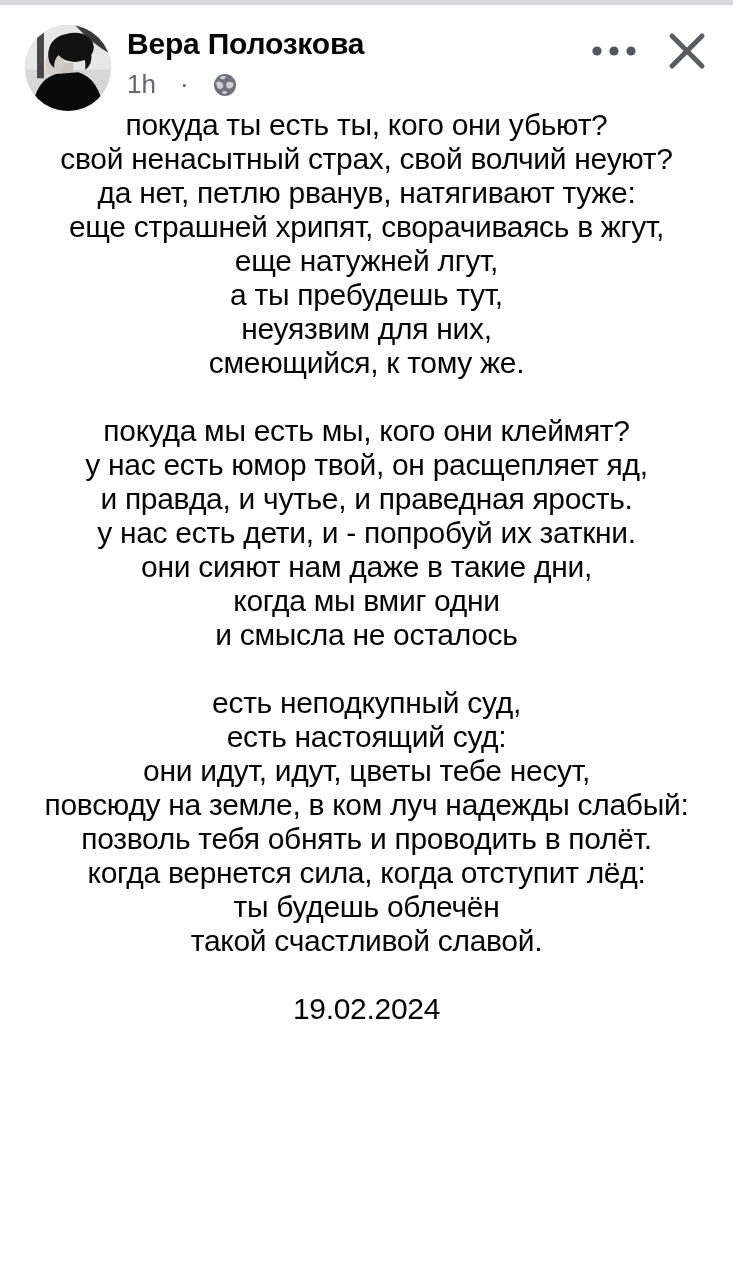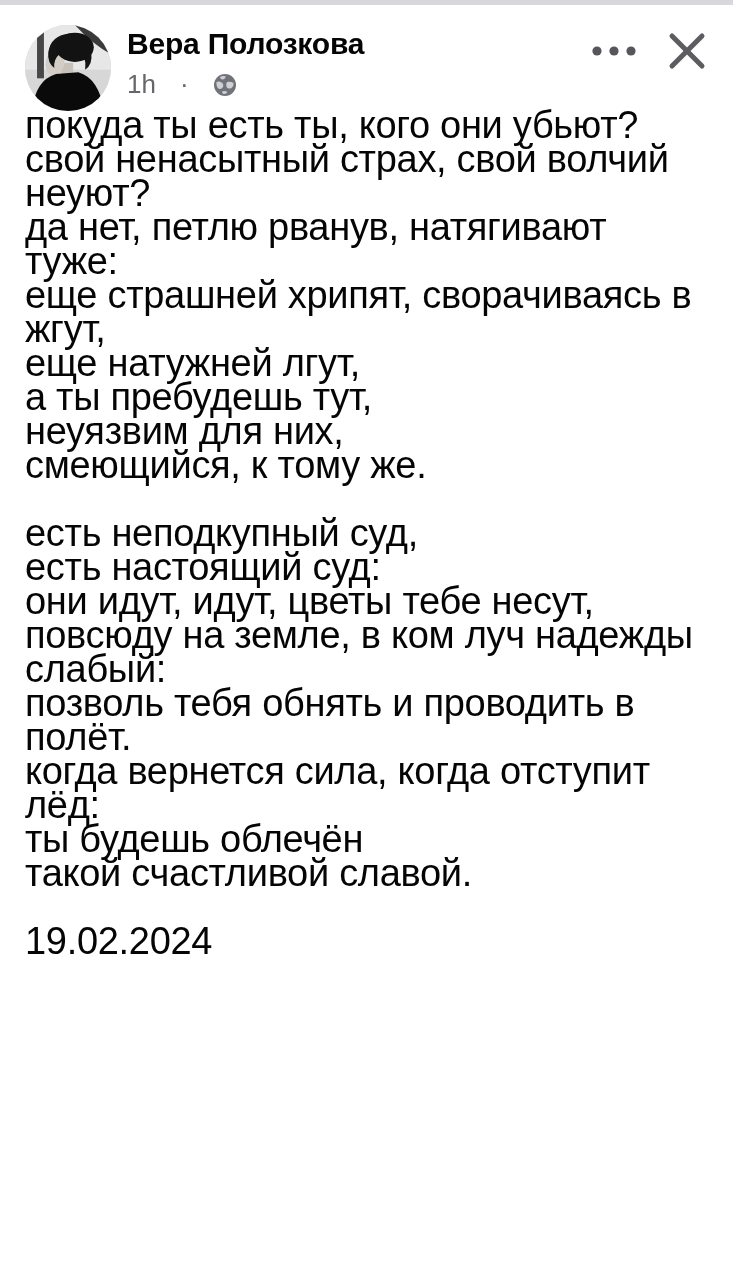--- a/index.html
+++ b/index.html
@@ -43,22 +43,23 @@
   }
   .meta .globe{display:block;margin-top:2px;}
   .actions{
     position:absolute;top:31px;right:26px;
     display:flex;align-items:center;gap:30px;height:40px;
   }
   .icon-btn{background:none;border:none;padding:0;cursor:pointer;display:flex;align-items:center;}
   
   .post-body{
     position:absolute;left:25px;top:108px;width:683px;
-    font-size:38px;line-height:34px;letter-spacing:-0.3px;
+    font-size:30px;line-height:34px;letter-spacing:-0.3px;
     color:var(--text);
+    text-align:center;
   }
   .stanza{white-space:pre-line;margin:0 0 34px 0;}
   .post-date{margin:0;}
 </style>
 </head>
 <body>
 
 <div class="screen">
 
   <div class="top-strip"></div>
@@ -114,20 +115,27 @@
 
   <main class="post-body">
     <p class="stanza">покуда ты есть ты, кого они убьют?
 свой ненасытный страх, свой волчий неуют?
 да нет, петлю рванув, натягивают туже:
 еще страшней хрипят, сворачиваясь в жгут,
 еще натужней лгут,
 а ты пребудешь тут,
 неуязвим для них,
 смеющийся, к тому же.</p>
+    <p class="stanza">покуда мы есть мы, кого они клеймят?
+у нас есть юмор твой, он расщепляет яд,
+и правда, и чутье, и праведная ярость.
+у нас есть дети, и - попробуй их заткни.
+они сияют нам даже в такие дни,
+когда мы вмиг одни
+и смысла не осталось</p>
     <p class="stanza">есть неподкупный суд,
 есть настоящий суд:
 они идут, идут, цветы тебе несут,
 повсюду на земле, в ком луч надежды слабый:
 позволь тебя обнять и проводить в полёт.
 когда вернется сила, когда отступит лёд:
 ты будешь облечён
 такой счастливой славой.</p>
     <p class="post-date">19.02.2024</p>
   </main>

